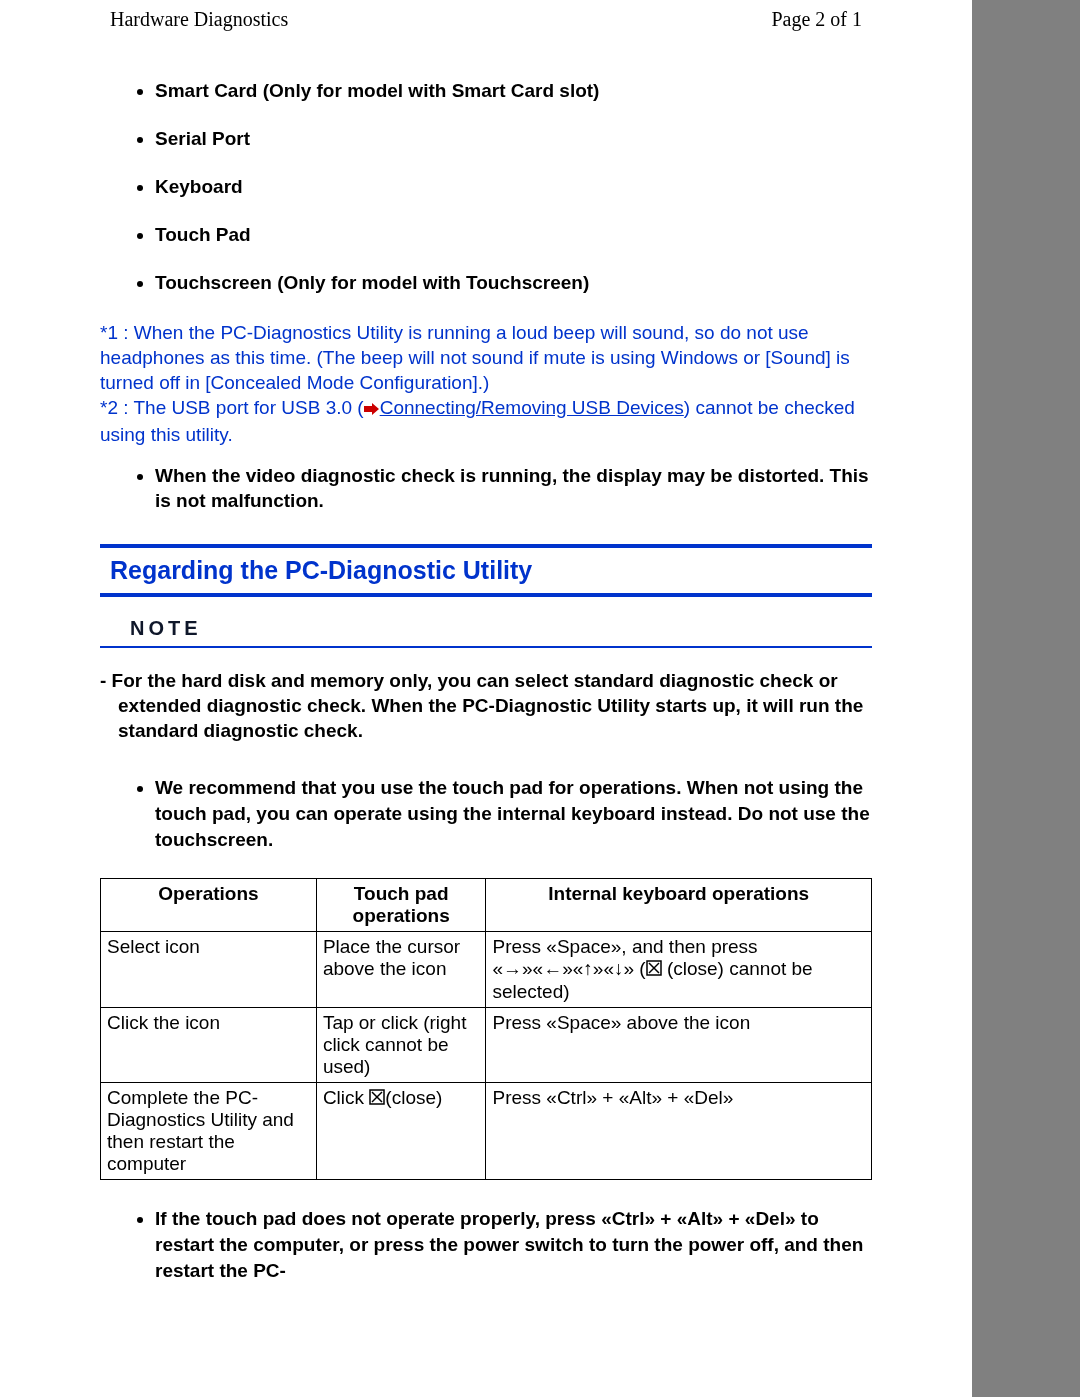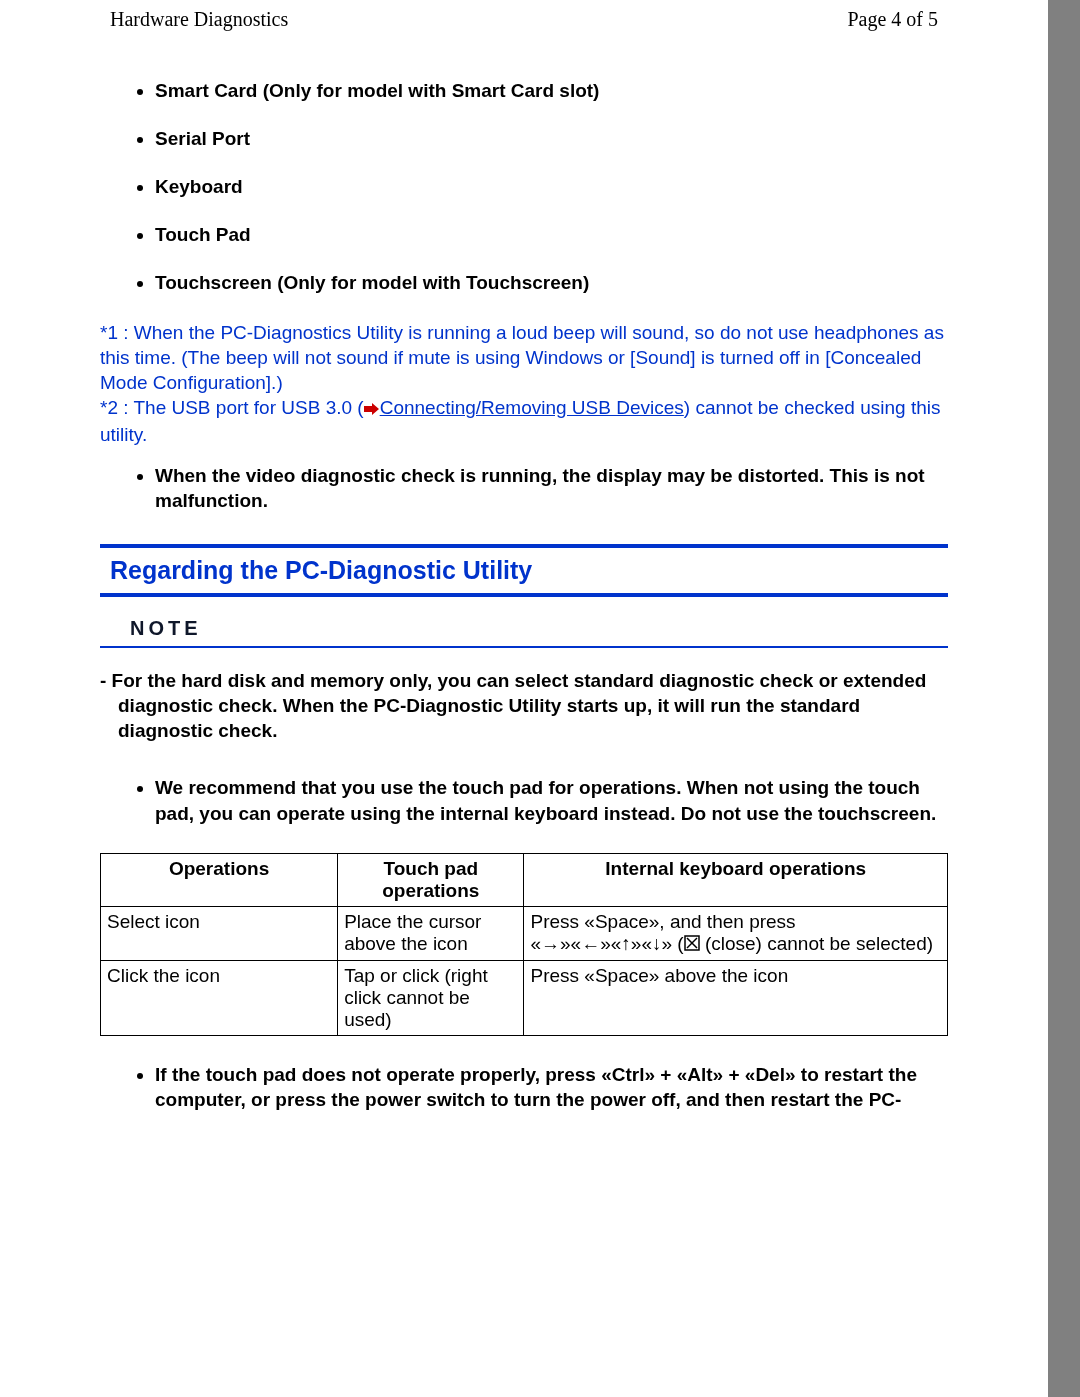--- a/index.html
+++ b/index.html
@@ -1,21 +1,21 @@
 <!DOCTYPE html>
 <html><head>
 <meta charset="utf-8">
 <style>
   html, body {
     margin: 0;
     padding: 0;
     background: #808080;
   }
   .page {
-    width: 1048px;
+    width: 972px;
     height: 1397px;
     background: #ffffff;
     position: relative;
     font-family: Arial, Helvetica, sans-serif;
     color: #000000;
     box-sizing: border-box;
   }
   .header {
     position: absolute;
     top: 8px;
@@ -147,21 +147,21 @@
     justify-content: space-between;
   }
 </style>
 </head>
 <body>
 
 <div class="page">
 
   <div class="header">
     <span>Hardware Diagnostics</span>
-    <span>Page 4 of 5</span>
+    <span>Page 2 of 1</span>
   </div>
 
   <div class="content">
 
     <ul class="feature-list">
       <li>Smart Card (Only for model with Smart Card slot)</li>
       <li>Serial Port</li>
       <li>Keyboard</li>
       <li>Touch Pad</li>
       <li>Touchscreen (Only for model with Touchscreen)</li>
@@ -208,20 +208,31 @@
                   <line x1="3" y1="3" x2="13" y2="13" stroke="#000" stroke-width="1.5"></line>
                   <line x1="13" y1="3" x2="3" y2="13" stroke="#000" stroke-width="1.5"></line>
                 </svg></span><span> (close) cannot be selected)</span>
         </td>
       </tr>
       <tr>
         <td>Click the icon</td>
         <td>Tap or click (right click cannot be used)</td>
         <td>Press «Space» above the icon</td>
       </tr>
+      <tr>
+        <td>Complete the PC-Diagnostics Utility and then restart the computer</td>
+        <td>
+          <span>Click </span><span class="close-icon"><svg width="16" height="16" viewBox="0 0 16 16">
+                  <rect x="1" y="1" width="14" height="14" fill="none" stroke="#000" stroke-width="1.5"></rect>
+                  <line x1="3" y1="3" x2="13" y2="13" stroke="#000" stroke-width="1.5"></line>
+                  <line x1="13" y1="3" x2="3" y2="13" stroke="#000" stroke-width="1.5"></line>
+                </svg></span><span>(close)</span>
+        </td>
+        <td>Press «Ctrl» + «Alt» + «Del»</td>
+      </tr>
     </tbody>
       </table>
 
     <ul class="post-list">
       <li>If the touch pad does not operate properly, press «Ctrl» + «Alt» + «Del» to restart the computer, or press the power switch to turn the power off, and then restart the PC-</li>
     </ul>
 
   </div>
 
 

